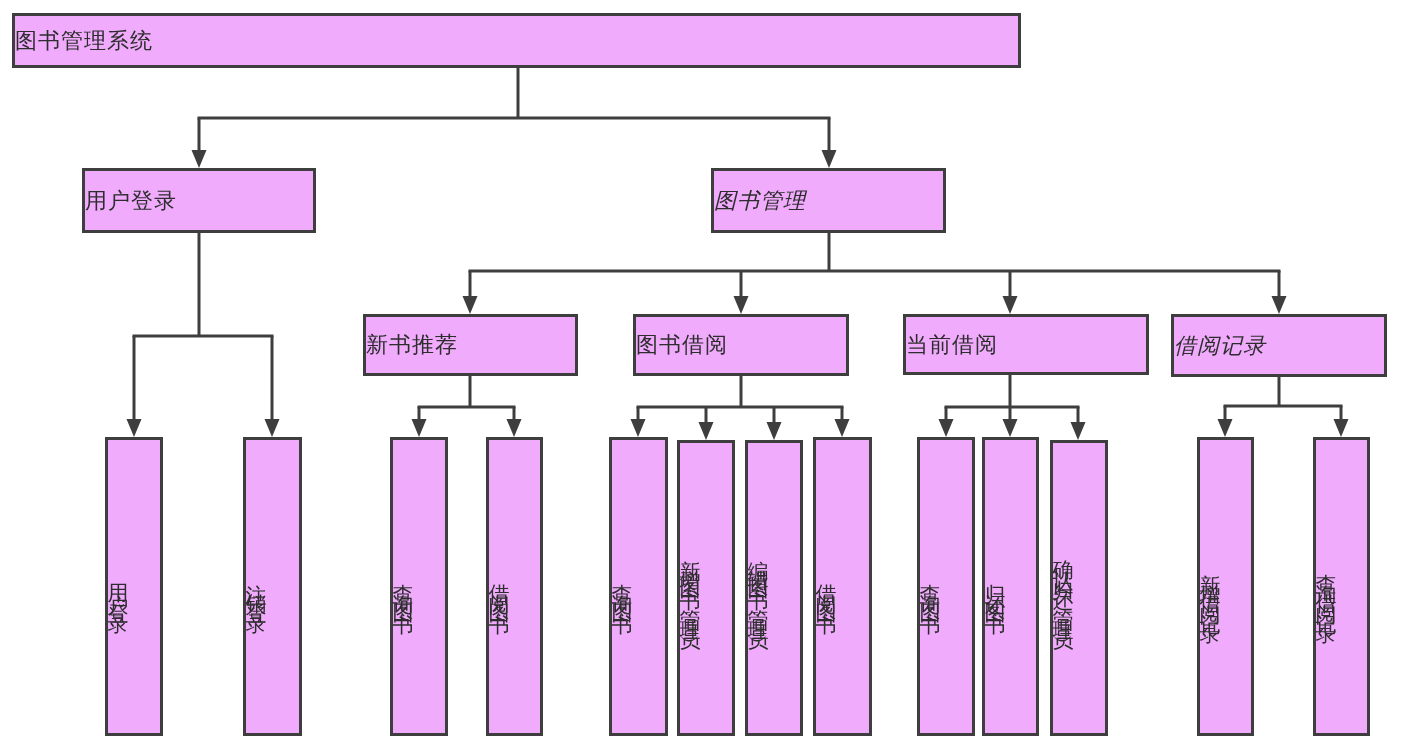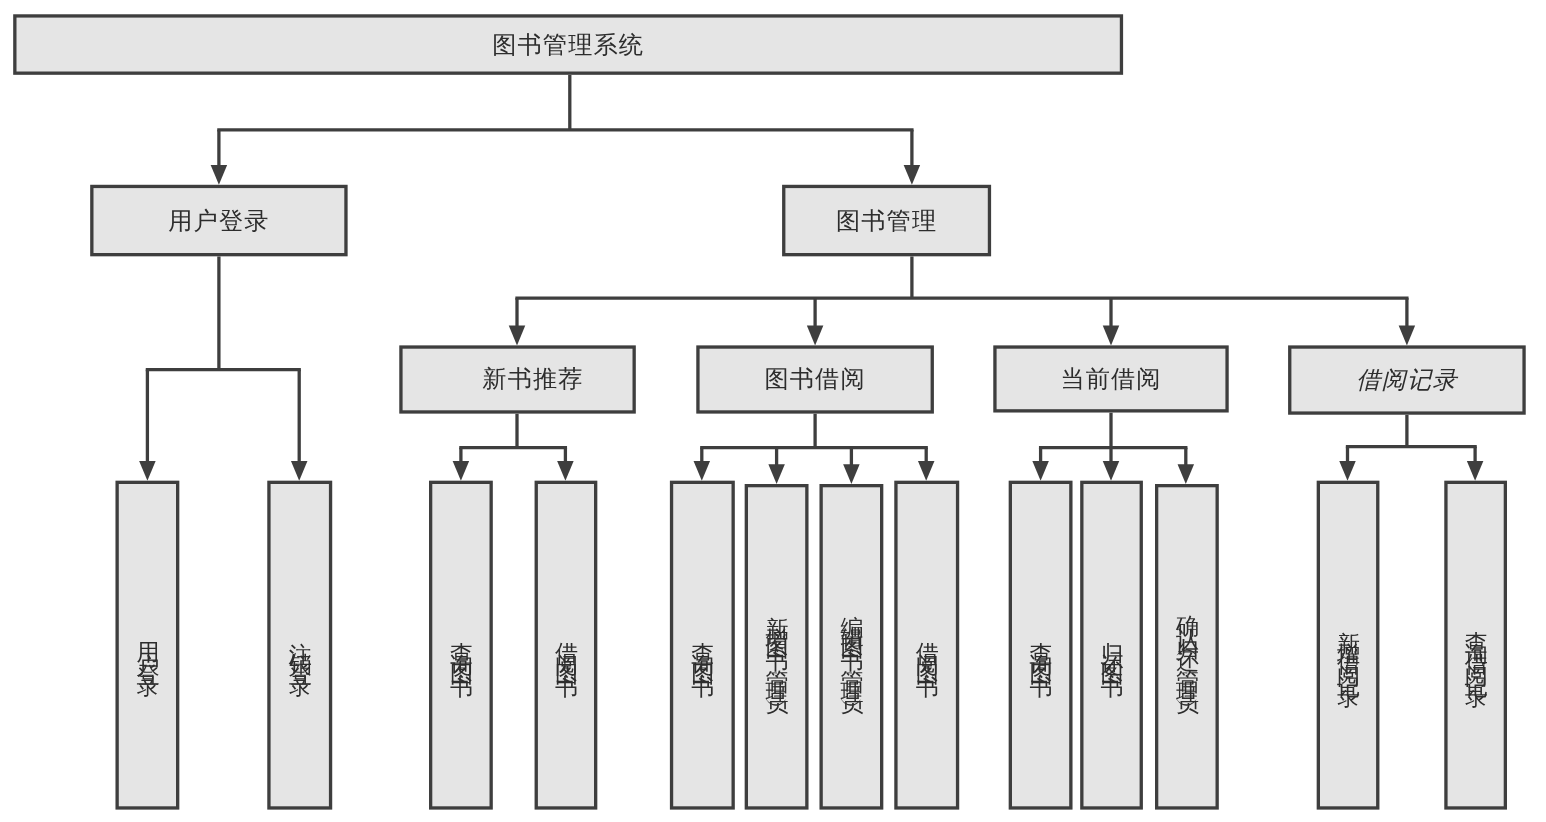--- a/index.html
+++ b/index.html
@@ -16,25 +16,24 @@
   }
   .wires {
     position: absolute;
     left: 0; top: 0;
     width: 1405px; height: 747px;
     pointer-events: none;
   }
   .box {
     position: absolute;
     box-sizing: border-box;
-    background: #e5e5e5;
+    background: #f0abfc;
     border: 3px solid var(--line, #3e3e3e);
     display: flex;
     align-items: center;
-    justify-content: center;
     color: var(--text, #2d2d2d);
   }
   .hlabel {
     font-size: 22px;
     letter-spacing: 1px;
     white-space: nowrap;
   }
   .leaf .vlabel {
     writing-mode: vertical-rl;
     font-size: 21px;
@@ -112,31 +111,31 @@
       <polygon points="1333.5,419 1348.5,419 1341,437" fill="#3e3e3e"></polygon>
     </svg>
 
   <div class="box" style="left:12px; top:13px; width:1009px; height:55px;">
     <span class="hlabel">图书管理系统</span>
   </div>
 
   <div class="box" style="left:82px; top:168px; width:234px; height:65px;">
     <span class="hlabel">用户登录</span>
   </div>
-  <div class="box" style="left:711px; top:168px; width:190px; height:65px;">
+  <div class="box" style="left:711px; top:168px; width:235px; height:65px;font-style:italic;">
     <span class="hlabel">图书管理</span>
   </div>
 
-  <div class="box" style="left:363px; top:314px; width:215px; height:62px;padding-left:28px;">
+  <div class="box" style="left:363px; top:314px; width:215px; height:62px;">
     <span class="hlabel">新书推荐</span>
   </div>
   <div class="box" style="left:633px; top:314px; width:216px; height:62px;">
     <span class="hlabel">图书借阅</span>
   </div>
-  <div class="box" style="left:903px; top:314px; width:214px; height:61px;">
+  <div class="box" style="left:903px; top:314px; width:246px; height:61px;">
     <span class="hlabel">当前借阅</span>
   </div>
   <div class="box" style="left:1171px; top:314px; width:216px; height:63px;font-style:italic;">
     <span class="hlabel">借阅记录</span>
   </div>
 
   <div class="box leaf" style="left:105px; top:437px; width:58px; height:299px;">
     <span class="vlabel">用户登录</span>
   </div>
   <div class="box leaf" style="left:243px; top:437px; width:59px; height:299px;">

